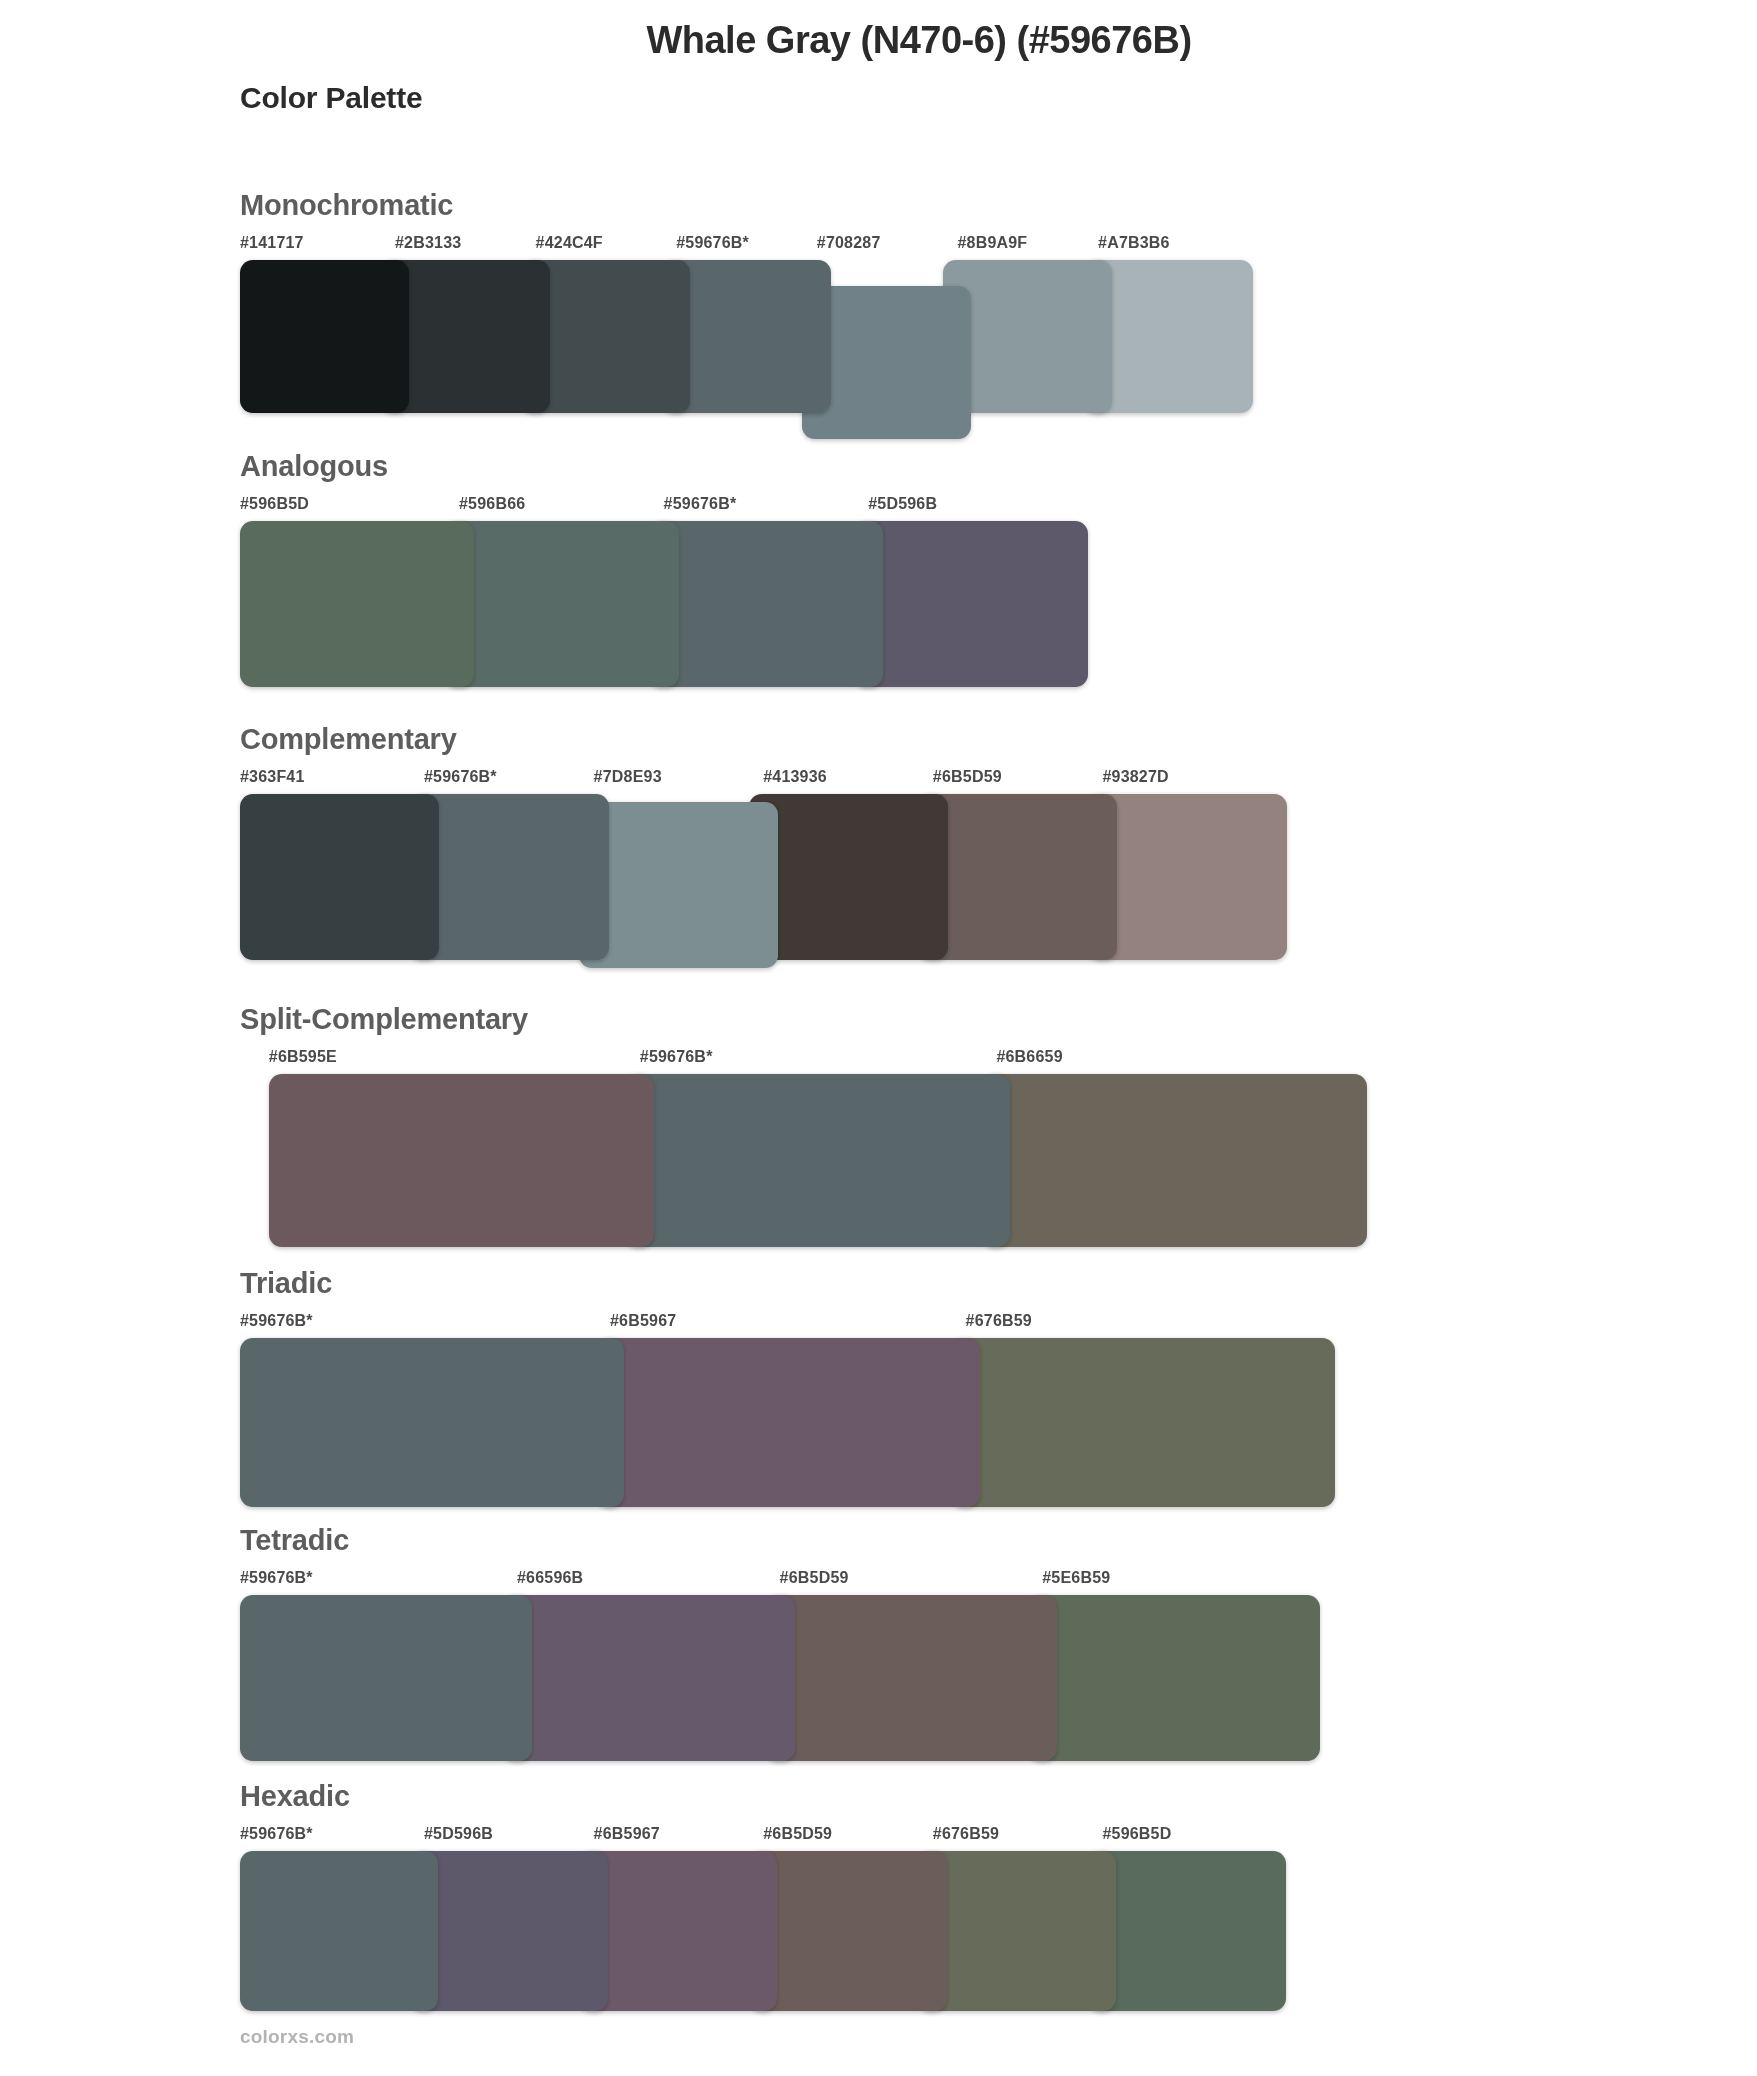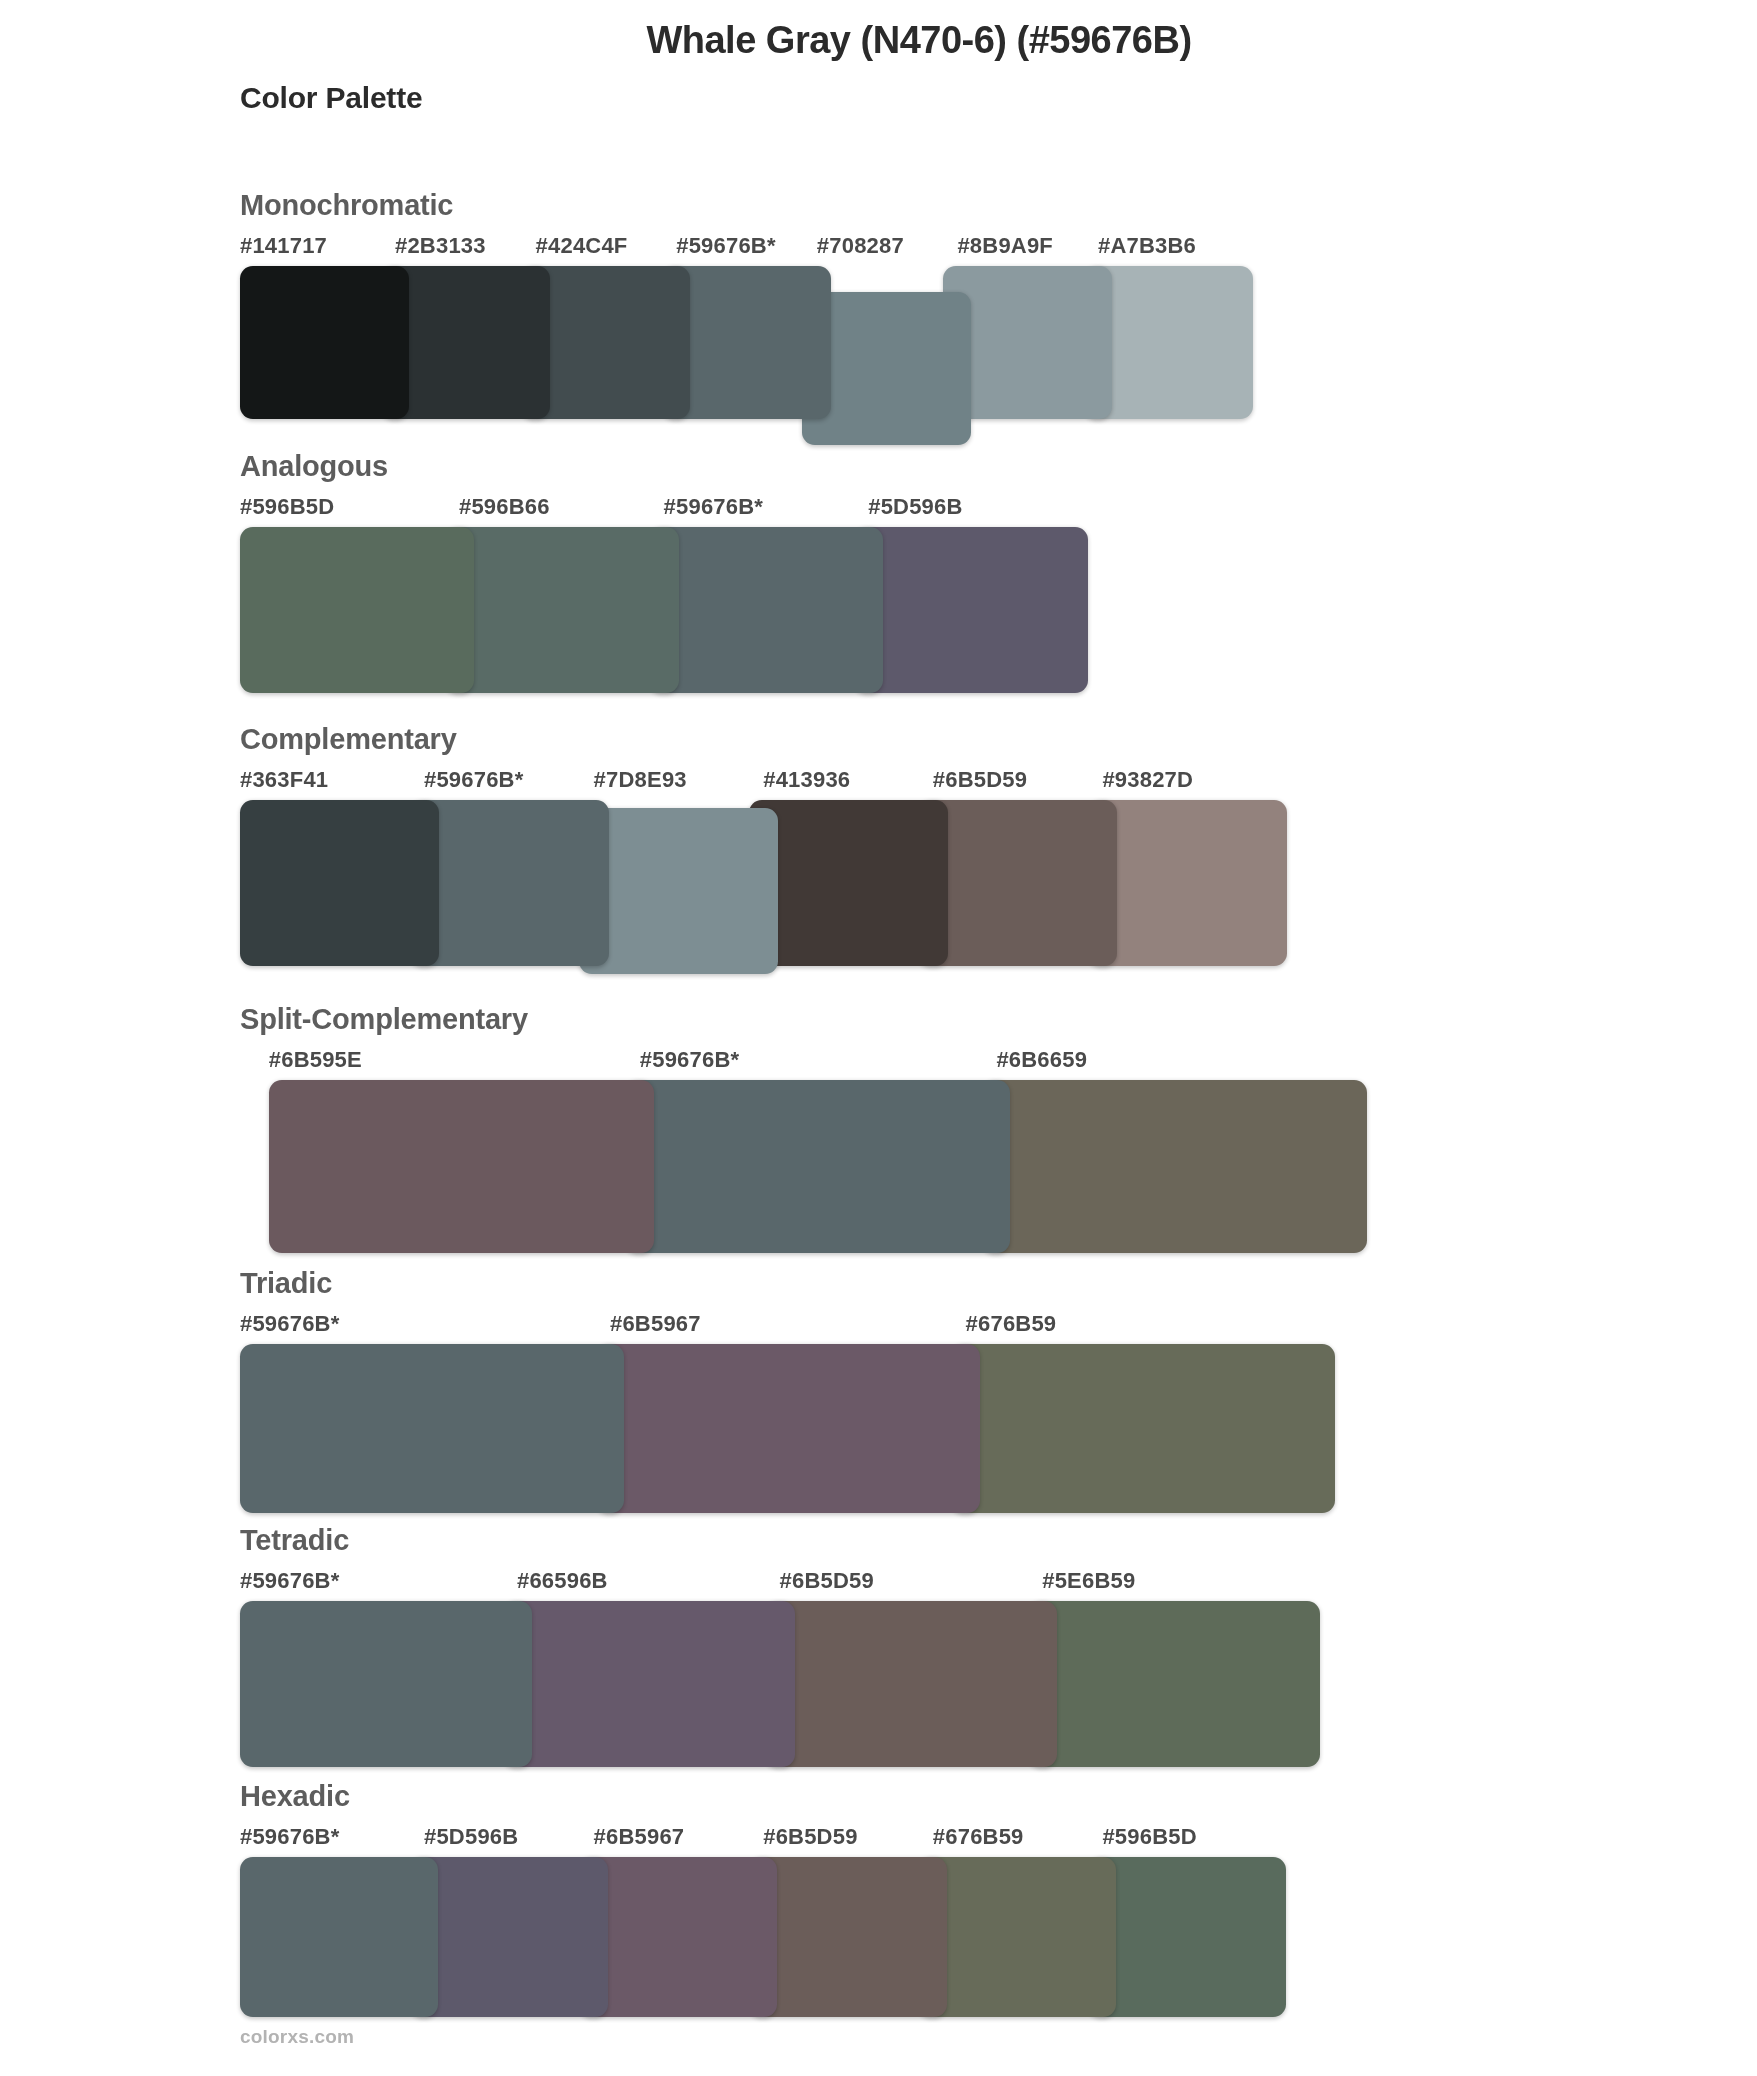--- a/index.html
+++ b/index.html
@@ -70,21 +70,21 @@
     align-items: flex-start;
   }
 
   .swatch-cell {
     position: relative;
     display: flex;
     flex-direction: column;
   }
 
   .swatch-label {
-    font-size: 22px;
+    font-size: 16px;
     font-weight: 700;
     color: #4a4a4a;
     letter-spacing: 0.2px;
     line-height: 1;
     padding-bottom: 9.6px;
     white-space: nowrap;
   }
 
   .swatch-chip {
     width: 100%;

